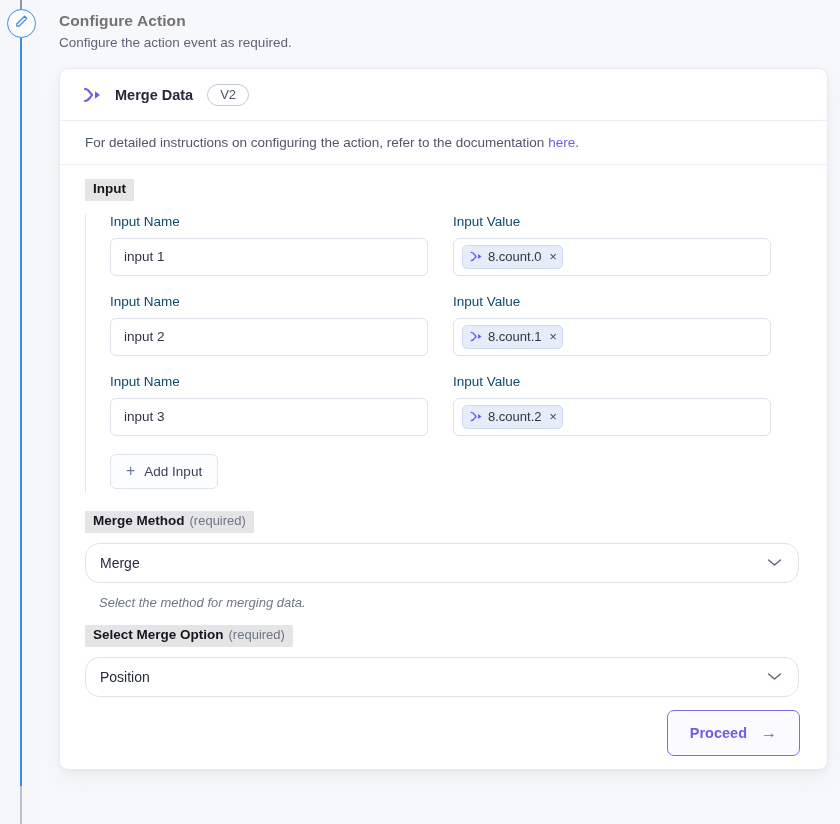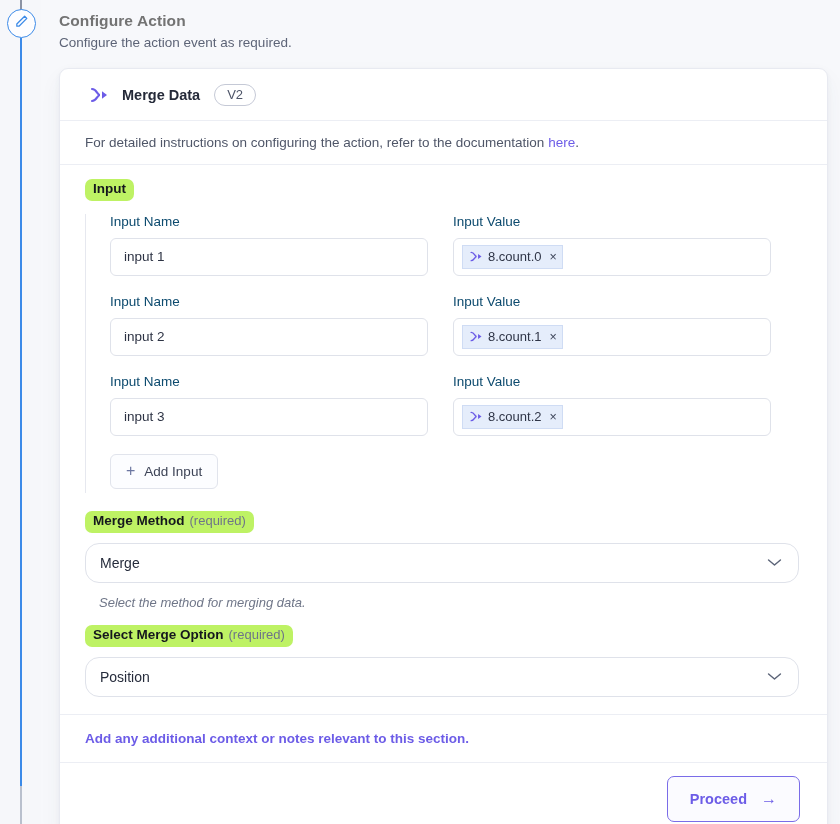--- a/index.html
+++ b/index.html
@@ -79,21 +79,21 @@
     border-radius: 9px;
     box-shadow: 0 2px 5px rgba(60,70,100,.055), 0 10px 22px rgba(60,70,100,.05);
     overflow: hidden;
   }
 
   
   #card-header {
     height: 52px;
     display: flex;
     align-items: center;
-    padding: 0 29px;
+    padding: 0 22px;
     border-bottom: 1px solid #eceef4;
   }
   #merge-icon-header { margin-right: 13px; display:flex; align-items:center; }
   #card-header-title {
     font-size: 14.5px;
     font-weight: bold;
     color: #252a39;
     margin-right: 14px;
   }
   #version-pill {
@@ -118,28 +118,27 @@
   #doc-link {
     color: #6c5ce7;
     text-decoration: none;
     margin-left: 4px;
   }
 
   
   #card-body { padding: 14px 0 0 0; }
 
   .hl-label {
-    background: #bef264;
+    background: #e5e5e5;
     display: inline-block;
     padding: 2px 8px 3px 8px;
     font-size: 13.5px;
     font-weight: bold;
     color: #14161d;
     line-height: 1.25;
-    border-radius: 7px;
   }
   .req-flag {
     font-weight: normal;
     color: #6e7488;
     margin-left: 5px;
     font-size: 13px;
   }
 
   #input-section-label { margin: 0 0 0 25px; }
 
@@ -181,21 +180,21 @@
     background: #ffffff;
     display: flex;
     align-items: center;
     padding: 0 8px;
   }
   .token-chip {
     display: inline-flex;
     align-items: center;
     background: #e5edfb;
     border: 1px solid #cfdcf4;
-    border-radius: 0;
+    border-radius: 5px;
     height: 24px;
     padding: 0 5px 0 6px;
     font-size: 13px;
     color: #2f3547;
   }
   .token-chip .chip-icon { display:flex; align-items:center; margin-right: 5px; }
   .token-chip .chip-text { margin-right: 8px; }
   .token-chip .chip-x {
     color: #3e455a;
     font-size: 12.5px;
@@ -428,23 +427,20 @@
         <span>Position</span>
         <span>
           <svg width="17" height="11" viewBox="0 0 20 12" fill="none" stroke="#5c6478" stroke-width="1.7" stroke-linecap="round" stroke-linejoin="round">
             <path d="M3 3l7 6 7-6"></path>
           </svg>
         </span>
       </div>
     </div>
 
     
-    <div id="notes-strip">
-      <span id="notes-text">Add any additional context or notes relevant to this section.</span>
-    </div>
 
     
     <div id="card-footer">
       <div id="proceed-button">
         <span>Proceed</span>
         <span id="proceed-arrow">→</span>
       </div>
     </div>
 
   </div>

